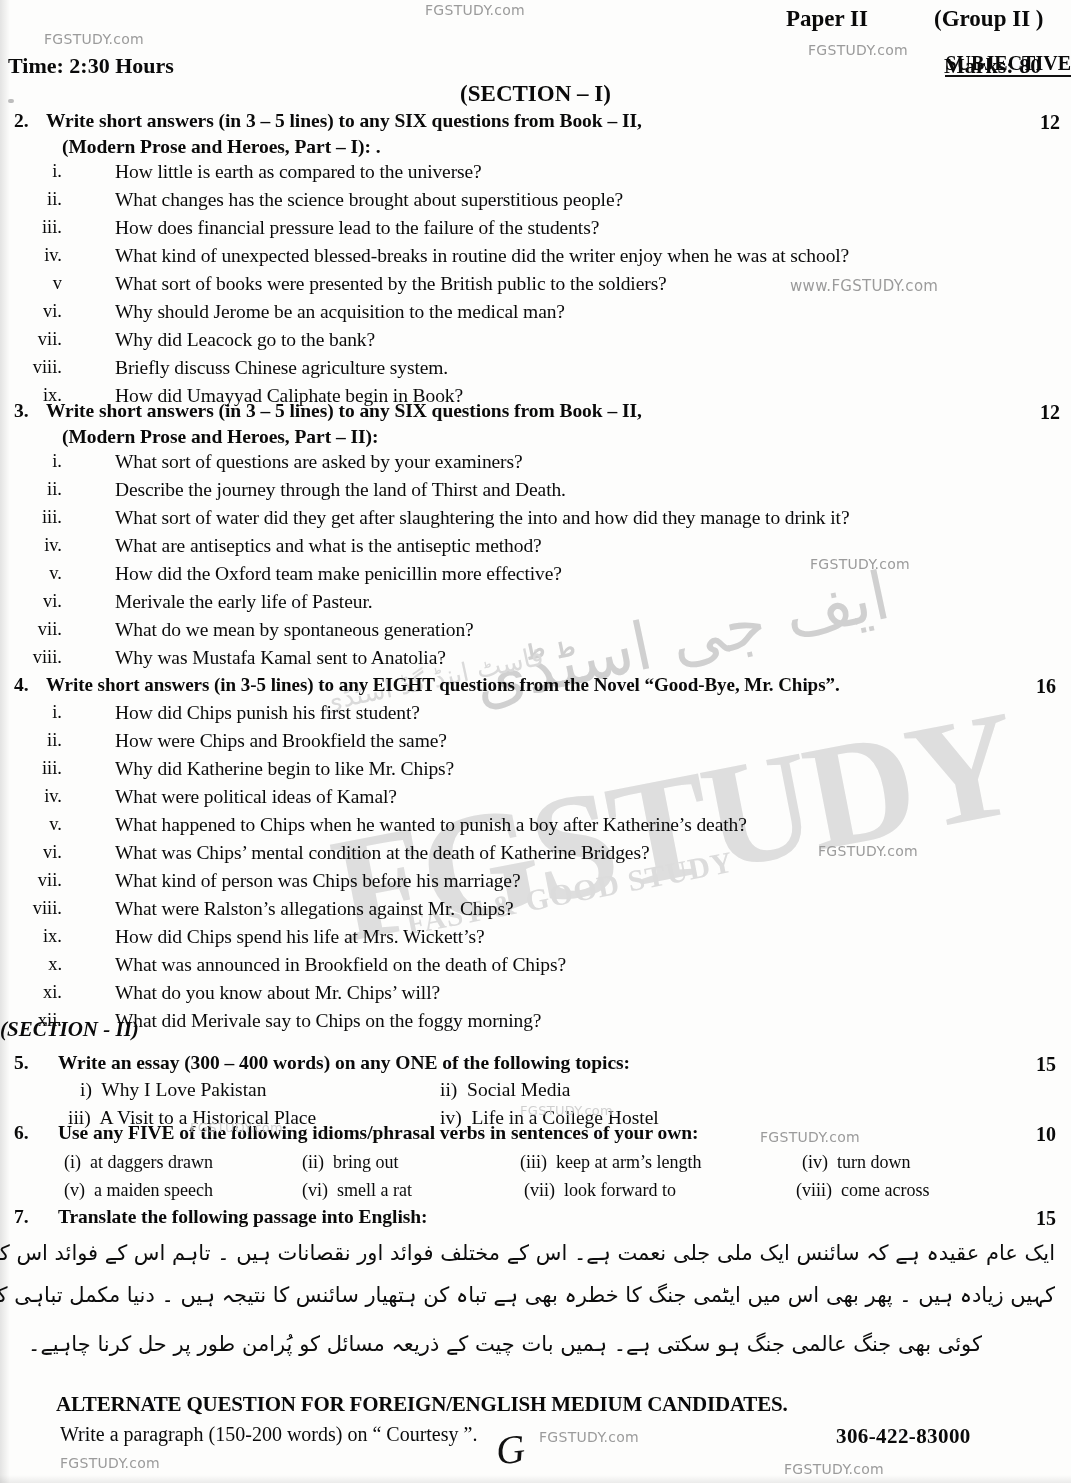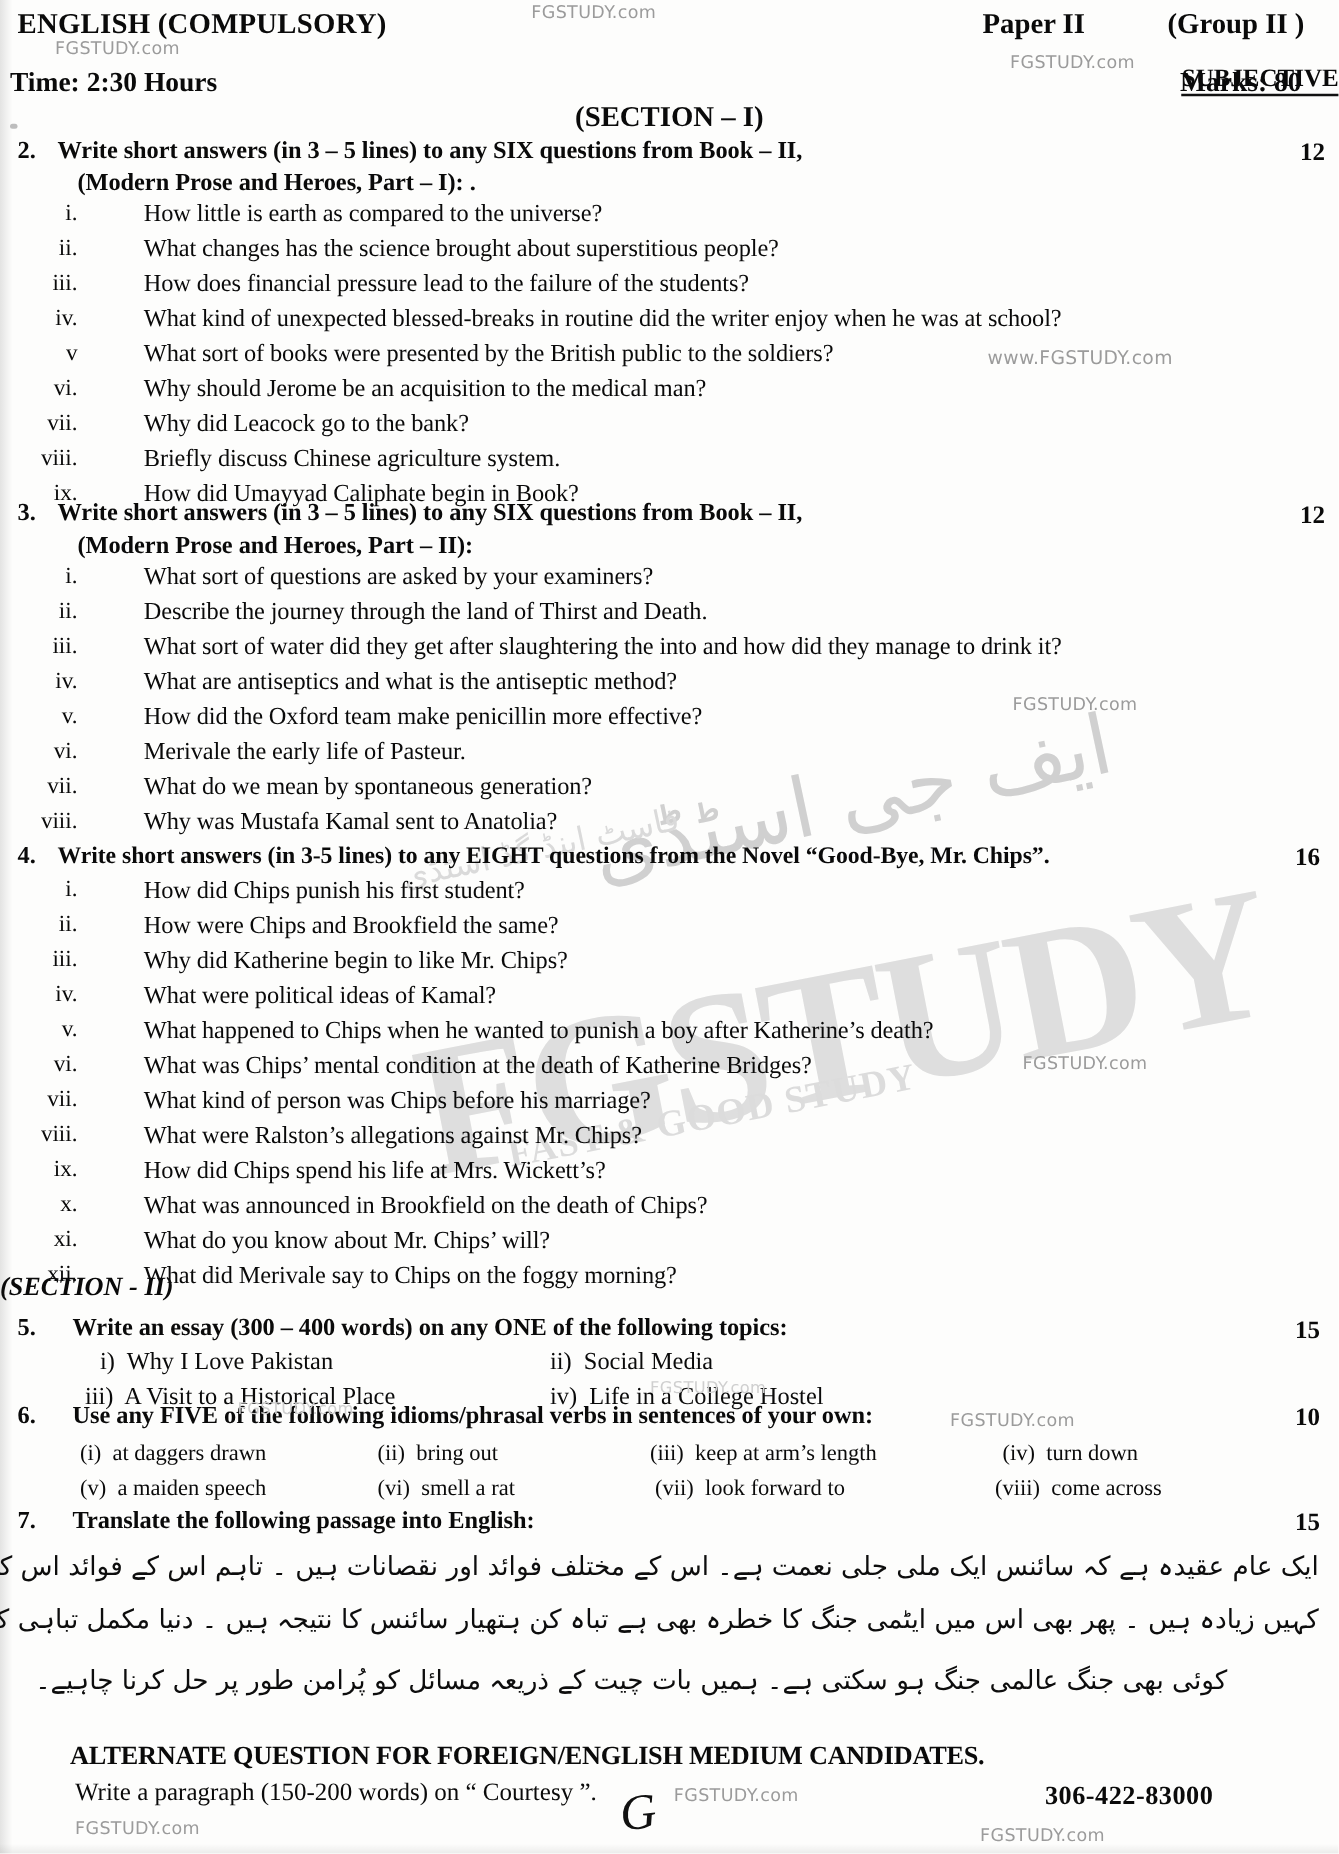--- a/index.html
+++ b/index.html
@@ -170,21 +170,20 @@
   <div class="wm" style="left:790px; top:277px; font-size:15px;">www.FGSTUDY.com</div>
   <div class="wm" style="left:810px; top:556px; font-size:14px;">FGSTUDY.com</div>
   <div class="wm" style="left:818px; top:843px; font-size:14px;">FGSTUDY.com</div>
   <div class="wm" style="left:520px; top:1103px; font-size:13px; color:#cfcfcf;">FGSTUDY.com</div>
   <div class="wm" style="left:760px; top:1129px; font-size:14px;">FGSTUDY.com</div>
   <div class="wm" style="left:190px; top:1120px; font-size:13px; color:#cfcfcf;">FGSTUDY.com</div>
   <div class="wm" style="left:539px; top:1429px; font-size:14px;">FGSTUDY.com</div>
   <div class="wm" style="left:60px; top:1455px; font-size:14px;">FGSTUDY.com</div>
   <div class="wm" style="left:784px; top:1461px; font-size:14px;">FGSTUDY.com</div>
 
-  <div class="layer title-l">ENGLISH  (COMPULSORY)</div>
 
 
   <div class="layer title-p">Paper II</div>
   <div class="layer title-g">(Group II )</div>
 
   <div class="layer time-l">Time: 2:30 Hours</div>
 
   <div class="layer subjective">
     <span>SUBJECTIVE</span>
   </div>

